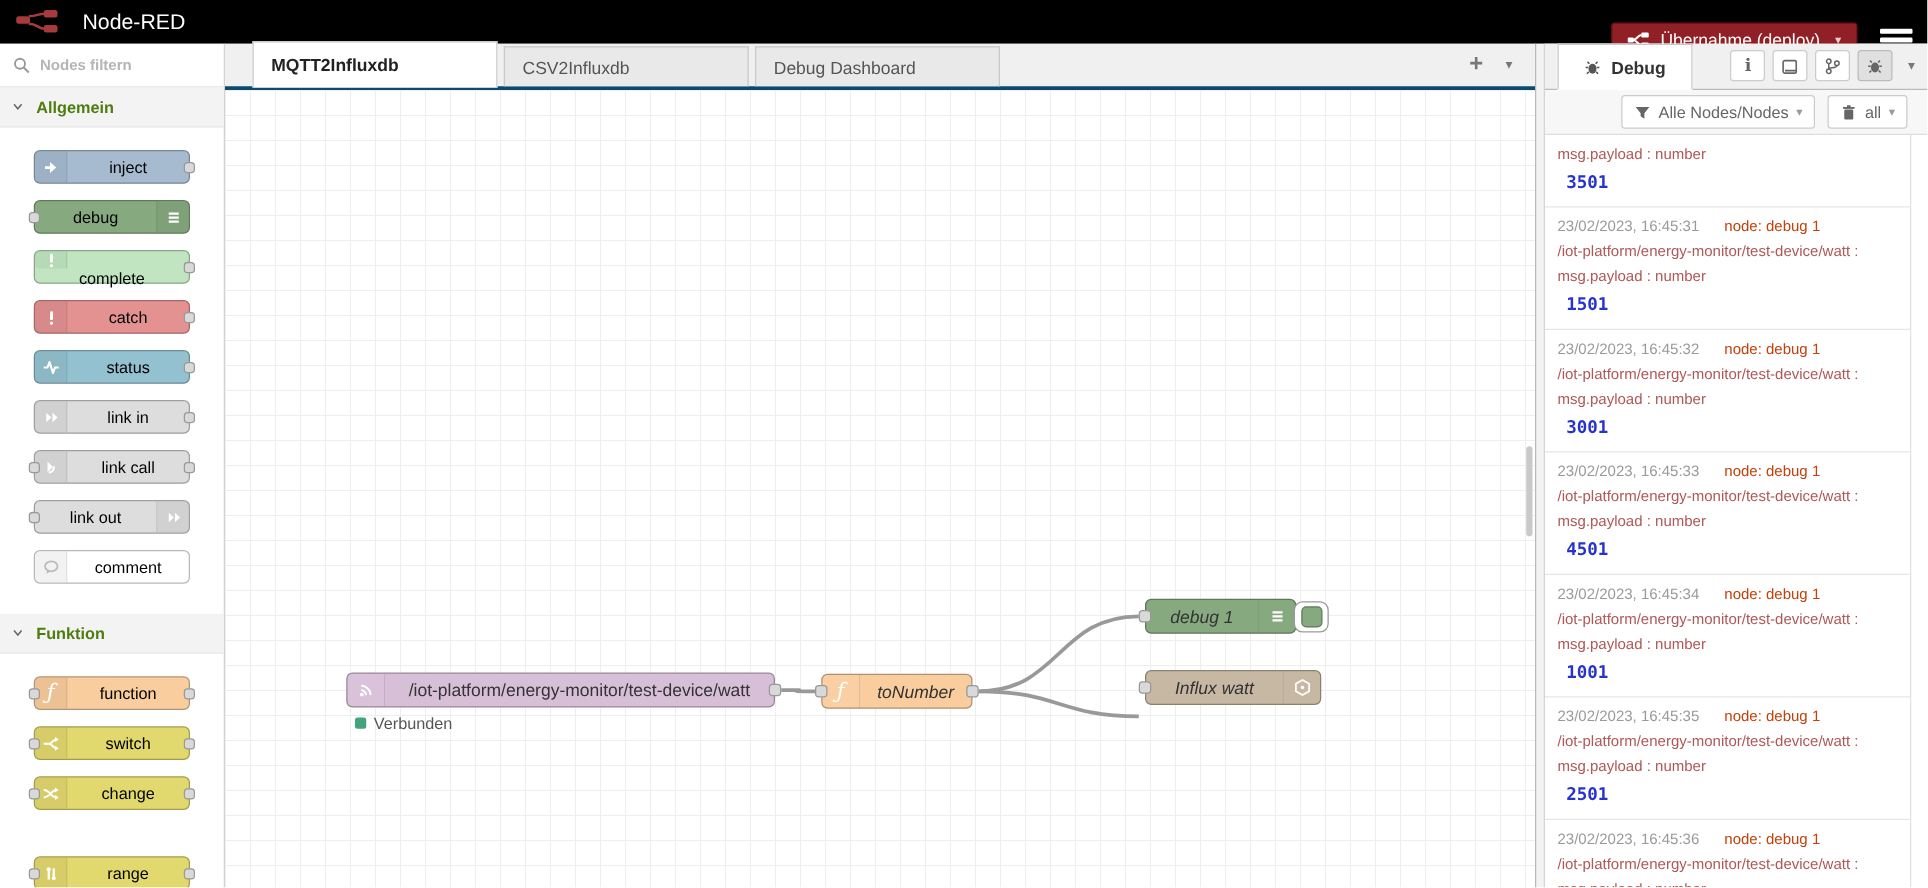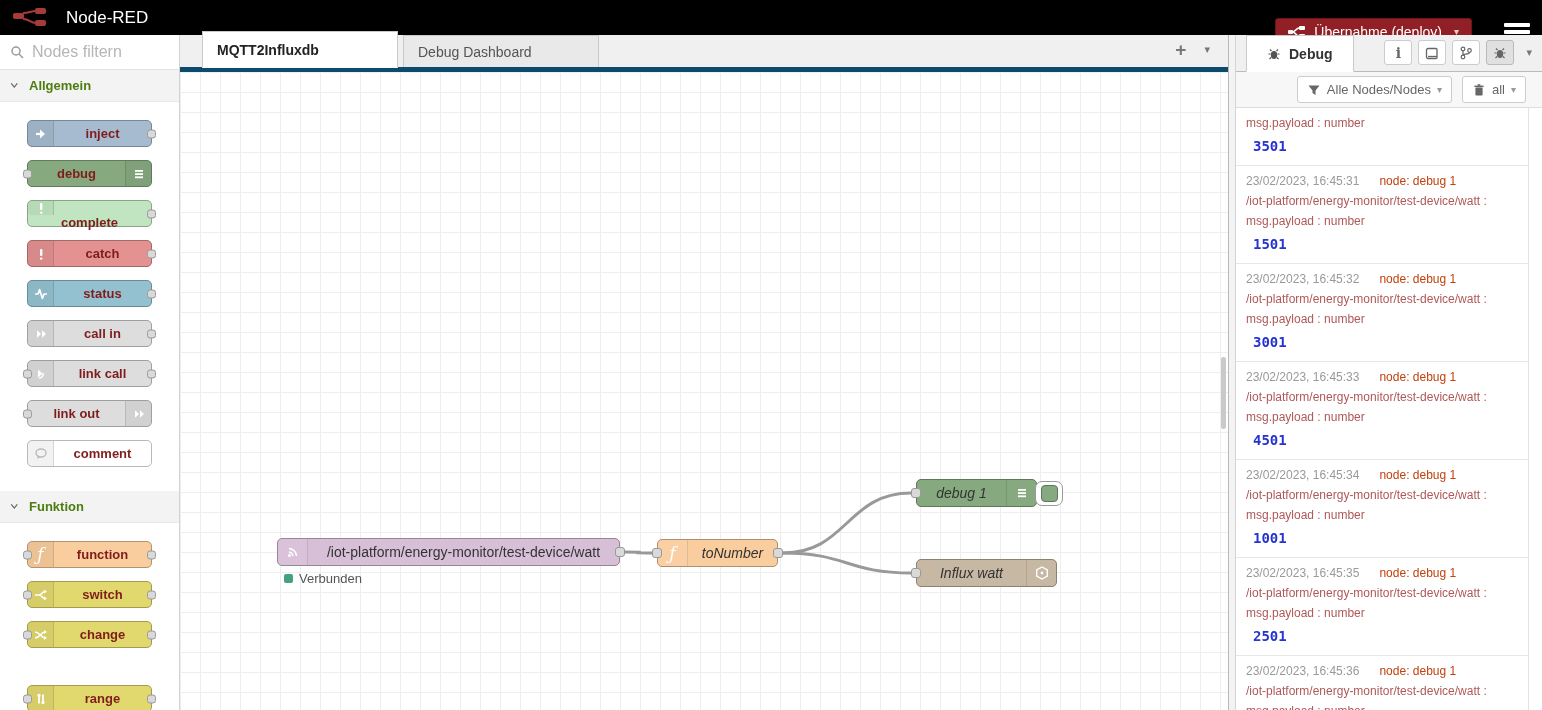--- a/index.html
+++ b/index.html
@@ -6,50 +6,50 @@
   html,body { margin:0; padding:0; }
   body {
     width:1542px; height:710px; overflow:hidden;
     font-family:"Liberation Sans", sans-serif; font-size:14px; color:#333; background:#fff;
   }
   svg { display:block; }
 
   
   #header { height:35px; background:var(--header-bg); display:flex; align-items:center; padding:0 12px; }
   .logo { display:flex; align-items:center; gap:8px; color:#fff; font-size:17px; font-weight:500; }
-  .header-right { margin-left:auto; display:flex; align-items:center; gap:32px;margin-top:28px; }
+  .header-right { margin-left:auto; display:flex; align-items:center; gap:18px;margin-top:28px; }
   .deploy-btn { display:flex; align-items:center; gap:8px; height:28px; padding:0 12px;
     background:var(--deploy-bg); border:1px solid var(--deploy-border); border-radius:3px;
     color:#fff; font-size:14px; cursor:pointer; }
   .deploy-btn .caret { font-size:10px; color:#f2c9c9; margin-left:4px; }
   .hamburger { width:26px; height:18px; display:flex; flex-direction:column; justify-content:space-between; cursor:pointer; }
   .hamburger span { height:4px; background:#fff; border-radius:1px; }
 
   
   #main { display:flex; height:675px; }
 
   
   #palette { width:180px; border-right:1px solid #d3d3d3; background:#fff; overflow:hidden; }
   .palette-search { height:35px; border-bottom:1px solid #e3e3e3; display:flex; align-items:center; gap:6px; padding:0 10px; color:#999; }
-  .palette-search input { border:none; outline:none; width:100%; font-size:16px; font-family:inherit; color:#0369a1; }
+  .palette-search input { border:none; outline:none; width:100%; font-size:12px; font-family:inherit; color:#0369a1;font-weight:bold; }
   .palette-search input::placeholder { color:#b5b5b5; }
   .section-header { height:32px; background:#f3f3f3; border-bottom:1px solid #e8e8e8; display:flex; align-items:center; gap:9px; padding:0 10px; font-weight:bold; font-size:13px; color:#4d7c0f; cursor:pointer; }
   .section-header .chev { color:#666; }
   .palette-nodes { padding:18px 0 24px 0; display:flex; flex-direction:column; align-items:center; gap:13px; }
   .pnode { position:relative; width:125px; height:27px; border-radius:5px; border:1px solid; display:flex; align-items:center; cursor:grab; }
   .pnode .icon-area { width:26px; align-self:stretch; display:flex; align-items:center; justify-content:center; background:rgba(0,0,0,0.05); color:#fff; }
   .pnode .icon-area.left  { border-right:1px solid rgba(0,0,0,0.12); border-radius:4px 0 0 4px; }
   .pnode .icon-area.right { border-left:1px solid rgba(0,0,0,0.12);  border-radius:0 4px 4px 0; }
-  .pnode .plabel { flex:1; text-align:center; font-size:13px; color:#7f1d1d;font-weight:bold; }
+  .pnode .plabel { flex:1; text-align:center; font-size:13px; color:#000000; }
   .port { position:absolute; width:9px; height:9px; background:#d9d9d9; border:1px solid #999; border-radius:3px; top:50%; transform:translateY(-50%); }
   .port.in { left:-5px; } .port.out { right:-5px; }
 
   
   #workspace { flex:1; min-width:0; display:flex; flex-direction:column; }
-  .tabbar { height:37px; background:#f0f0f0; border-bottom:5px solid #0c4a6e; display:flex; align-items:flex-end; }
+  .tabbar { height:37px; background:#f0f0f0; border-bottom:3px solid #0c4a6e; display:flex; align-items:flex-end; }
   #ws-tabs { display:flex; align-items:flex-end; margin-left:22px; height:100%; }
   .wtab { width:196px; height:32px; background:#e9e9e9; border:1px solid #c9c9c9; border-bottom:none; display:flex; align-items:center; padding:0 14px; font-size:14px; color:#555; margin-right:5px; cursor:pointer; white-space:nowrap; overflow:hidden; }
   .wtab.active { height:37px; background:#fff; font-weight:bold; color:#222; margin-bottom:-1px; border-bottom:1px solid #fff; }
   .tab-actions { margin-left:auto; display:flex; align-items:center; gap:18px; padding:0 18px 8px 0; color:#777; }
   .tab-actions .plus { font-size:19px; font-weight:bold; cursor:pointer; line-height:1; }
   .tab-actions .caret { font-size:11px; cursor:pointer; }
 
   #canvas { position:relative; flex:1; background:#fff;
     background-image:linear-gradient(var(--grid-line) 1px, transparent 1px), linear-gradient(90deg, var(--grid-line) 1px, transparent 1px);
     background-size:20px 20px; overflow:hidden; }
@@ -215,21 +215,21 @@
           </div>
           <div class="pnode" style="background: rgb(221, 221, 221); border-color: rgb(159, 159, 159);">
             <div class="icon-area left">
               <span class="icon">
                 <svg width="14" height="14" viewBox="0 0 14 14">
                   <path d="M3,3.2 L7,7 L3,10.8 Z" fill="currentColor"></path>
                   <path d="M8,3.2 L12,7 L8,10.8 Z" fill="currentColor"></path>
                 </svg>
               </span>
             </div>
-            <span class="plabel">call in</span>
+            <span class="plabel">link in</span>
             <span class="port out"></span>
           </div>
           <div class="pnode" style="background: rgb(221, 221, 221); border-color: rgb(159, 159, 159);">
             <div class="icon-area left">
               <span class="icon">
                 <svg width="14" height="14" viewBox="0 0 14 14">
                   <path d="M4,2.4 L8.4,6.6 L4,10.8 Z" fill="currentColor"></path>
                   <path d="M9,6 a4,4 0 0 1 -4,5" stroke="currentColor" stroke-width="1.6" fill="none"></path>
                 </svg>
               </span>
@@ -325,20 +325,23 @@
           </div>
         </div>
       </div>
   </aside>
 
   <div id="workspace">
     <div class="tabbar">
       <div id="ws-tabs">
           <div class="wtab active">
             <span>MQTT2Influxdb</span>
+          </div>
+          <div class="wtab">
+            <span>CSV2Influxdb</span>
           </div>
           <div class="wtab">
             <span>Debug Dashboard</span>
           </div>
         </div>
       <div class="tab-actions">
         <span class="plus">+</span>
         <span class="caret">▾</span>
       </div>
     </div>
@@ -385,21 +388,21 @@
                 <rect x="3" y="6.2" width="8" height="1.8" fill="currentColor"></rect>
                 <rect x="3" y="9.4" width="8" height="1.8" fill="currentColor"></rect>
               </svg>
             </span>
           </div>
           <span class="fport in"></span>
           <div class="debug-toggle">
             <div class="inner" style="background: rgb(135, 169, 128); border-color: rgb(95, 118, 90);"></div>
           </div>
         </div>
-        <div class="fnode" style="left: 736px; top: 487px; width: 141px; background: rgb(199, 184, 163); border-color: rgb(139, 129, 114);">
+        <div class="fnode" style="left: 736px; top: 464px; width: 141px; background: rgb(199, 184, 163); border-color: rgb(139, 129, 114);">
           <span class="flabel italic">Influx watt</span>
           <div class="ficon right">
             <span class="icon">
               <svg width="14" height="14" viewBox="0 0 14 14">
                 <polygon points="7,1 12.3,4 12.3,10 7,13 1.7,10 1.7,4" stroke="currentColor" stroke-width="1.4" fill="none"></polygon>
                 <circle cx="7" cy="7" r="1.4" fill="currentColor"></circle>
               </svg>
             </span>
           </div>
           <span class="fport in"></span>

